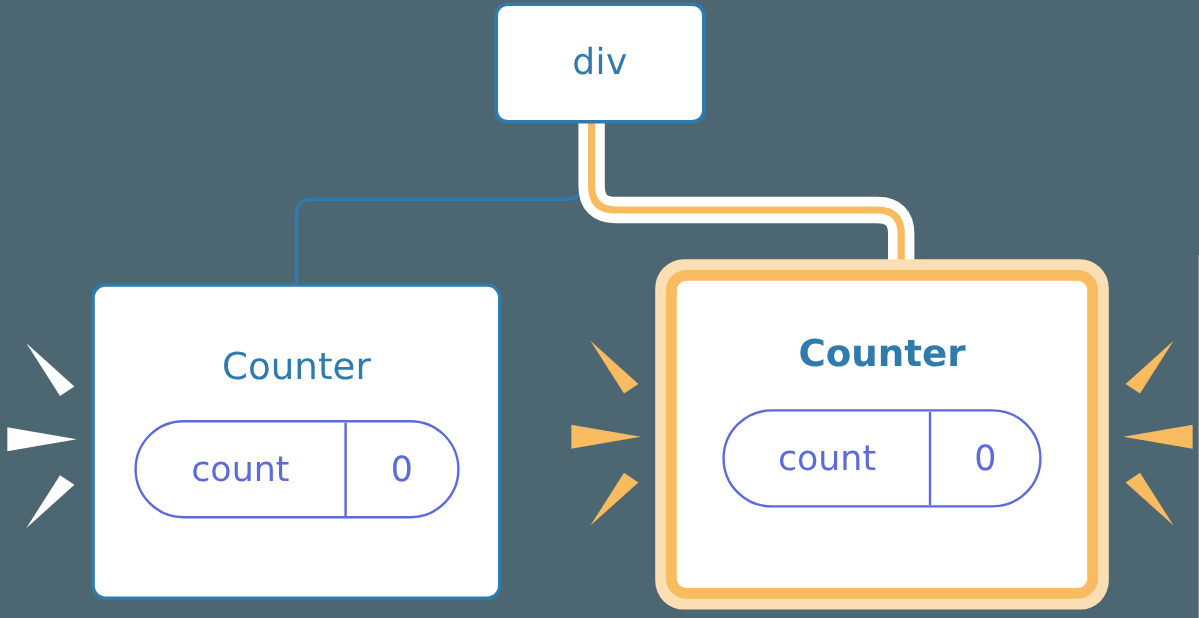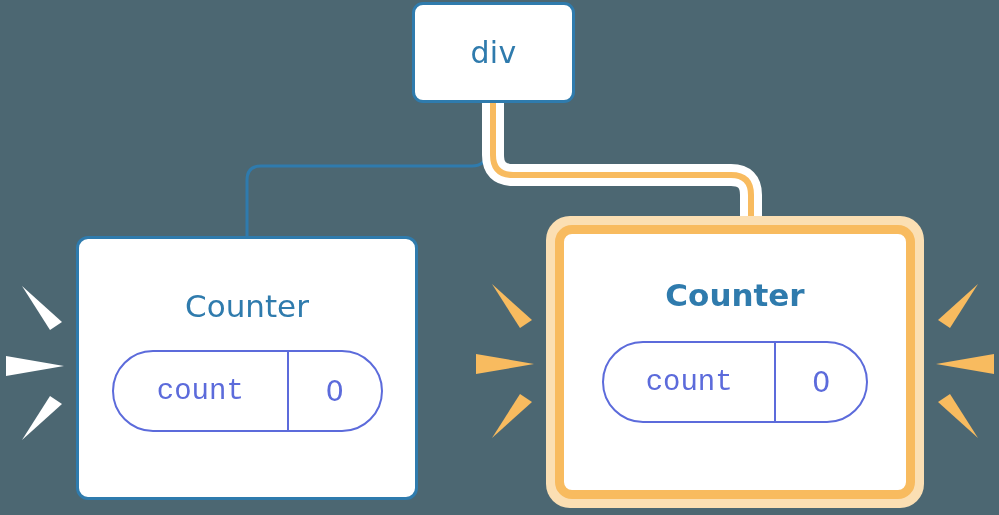--- a/index.html
+++ b/index.html
@@ -31,21 +31,21 @@
     box-sizing: border-box;
     display: flex;
     flex-direction: column;
     align-items: center;
   }
 
   
   #div-node {
     left: 412px;
     top: 2px;
-    width: 163px;
+    width: 176px;
     height: 101px;
     border: 3px solid #2f7bad;
     border-radius: 11px;
     justify-content: center;
     z-index: 5;
   }
   #div-node .node-title {
     font-size: 30px;
     color: #2f7bad;
     letter-spacing: 0.3px;
@@ -123,21 +123,20 @@
     display: flex;
     align-items: center;
     justify-content: center;
     color: #5c6bdb;
     font-size: 29px;
     line-height: 1;
   }
   .state-key {
     flex: 0 0 65%;
     border-right: 2px solid #5c6bdb;
-    font-family: Liberation Mono, monospace;
   }
   .state-val {
     flex: 1 1 auto;
   }
 
   
   .burst {
     position: absolute;
     width: 64px;
     height: 170px;

